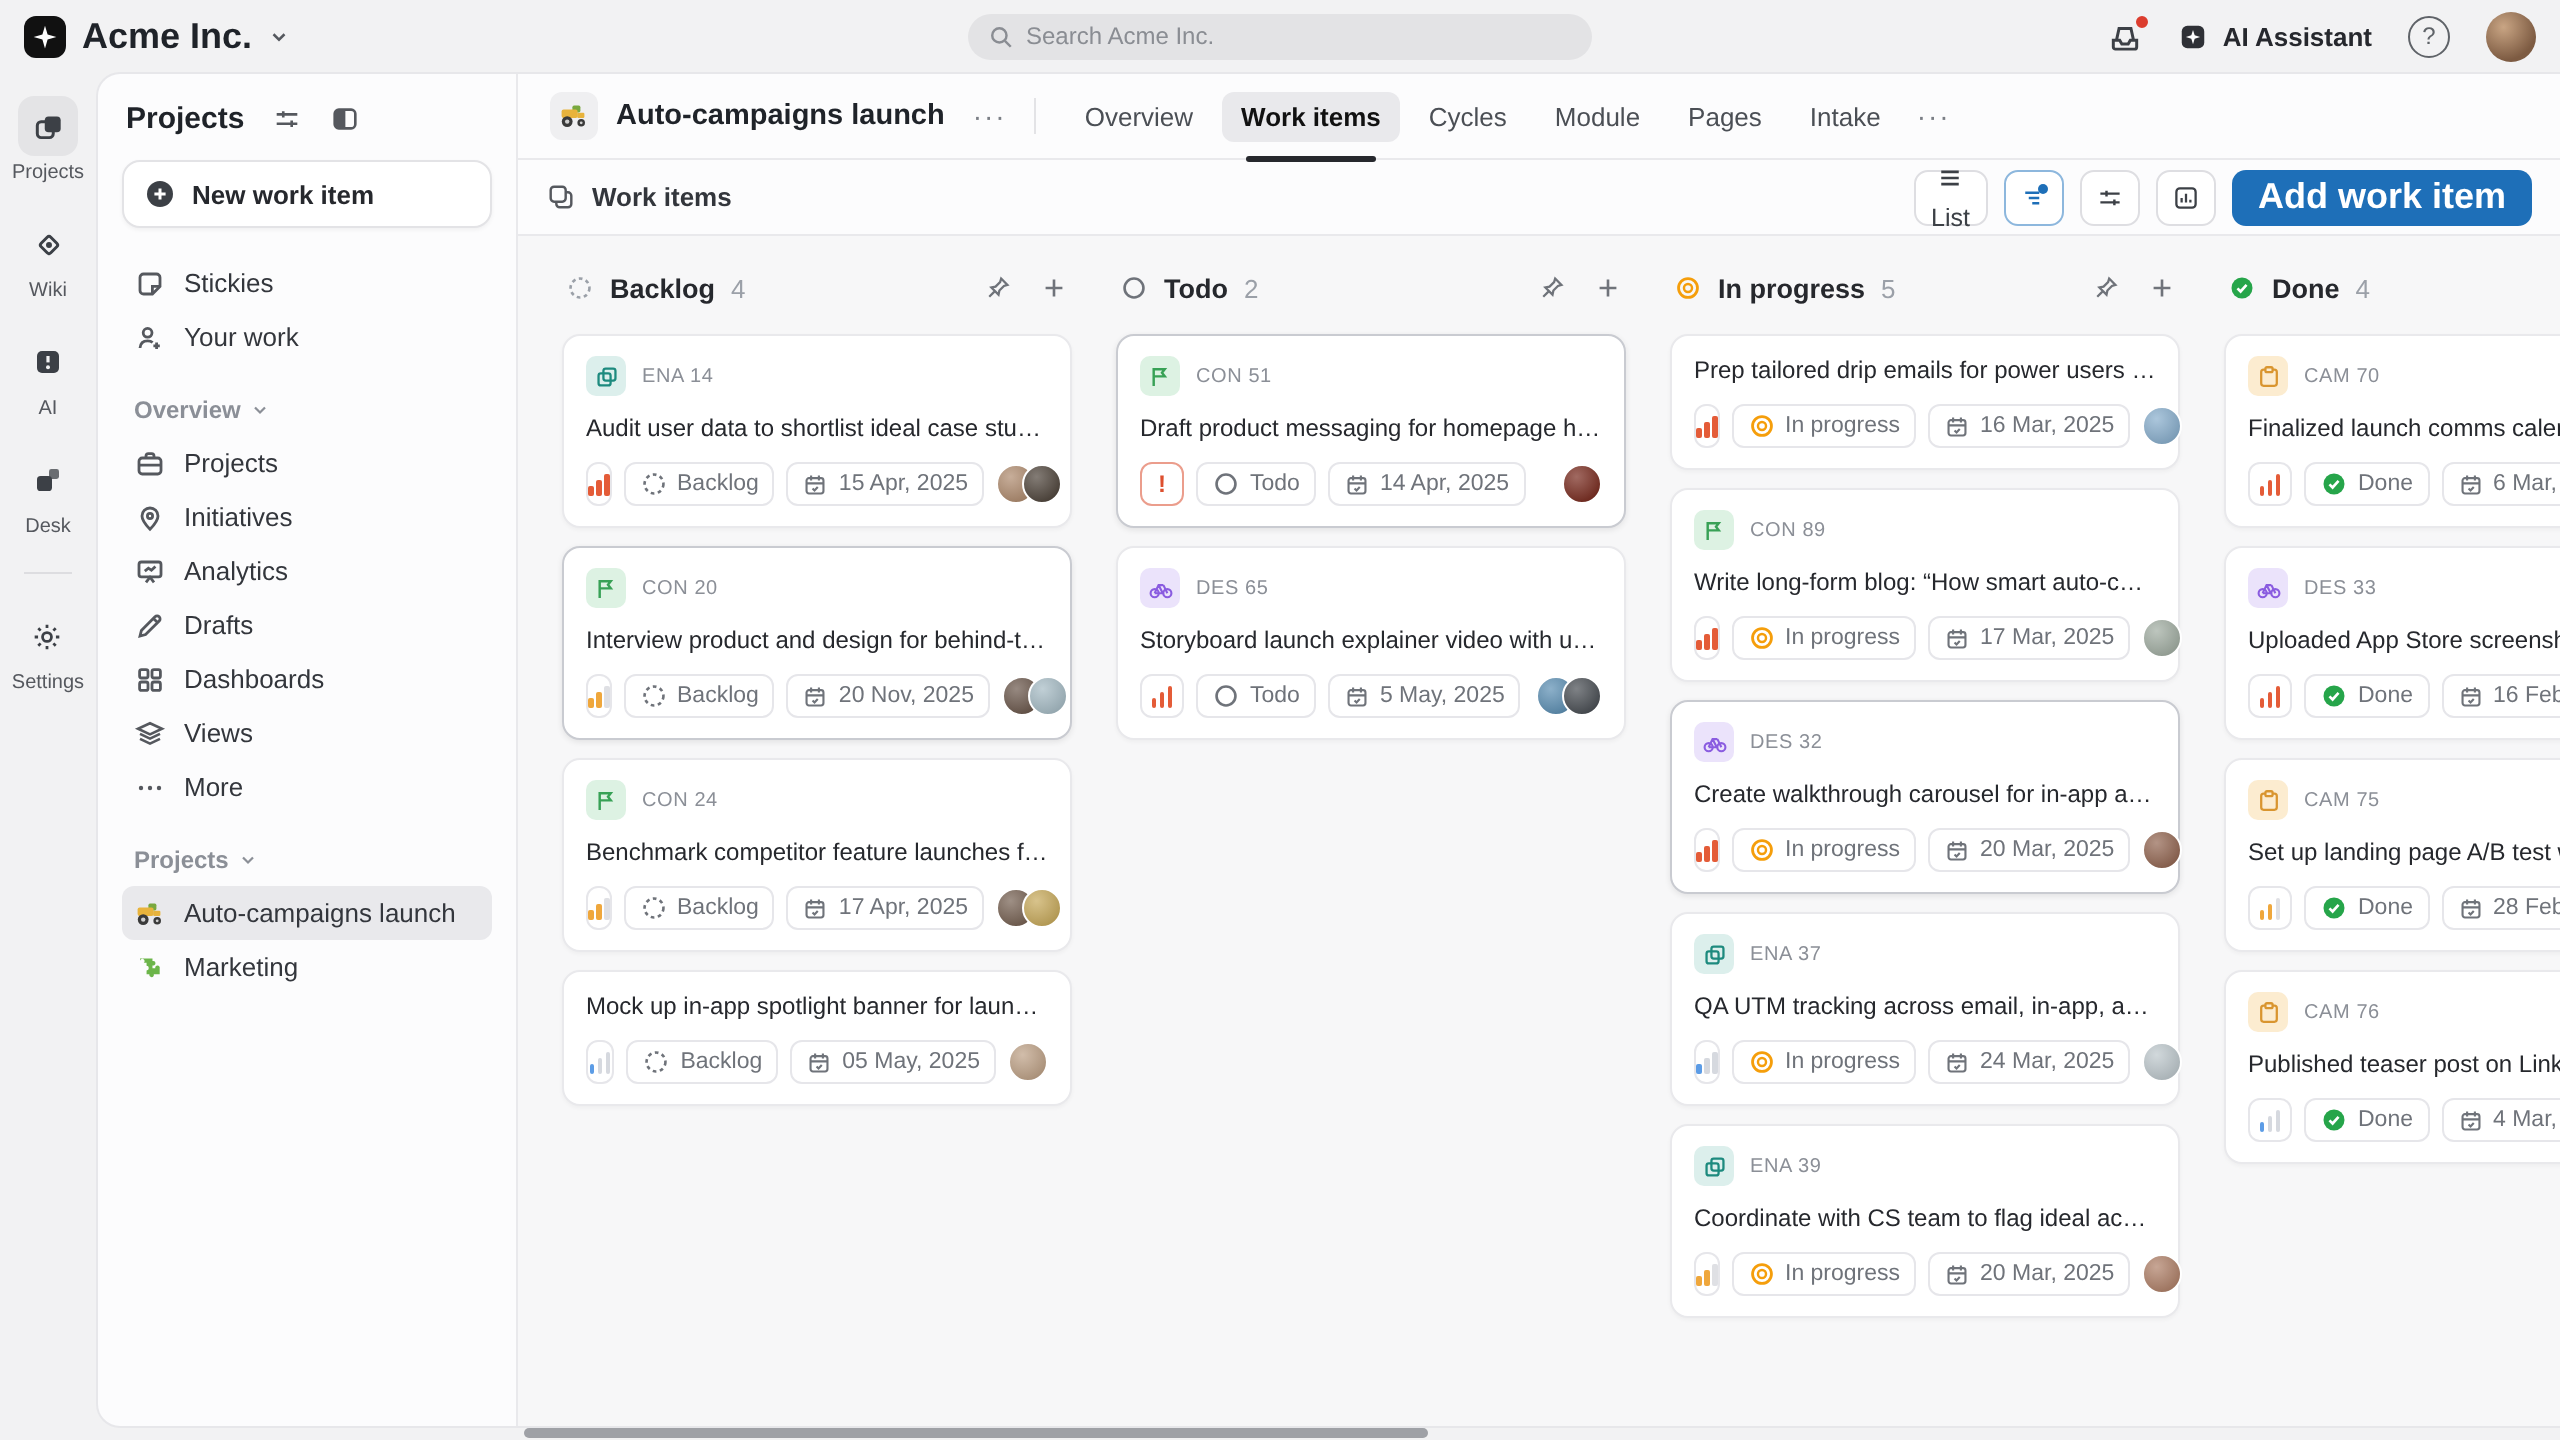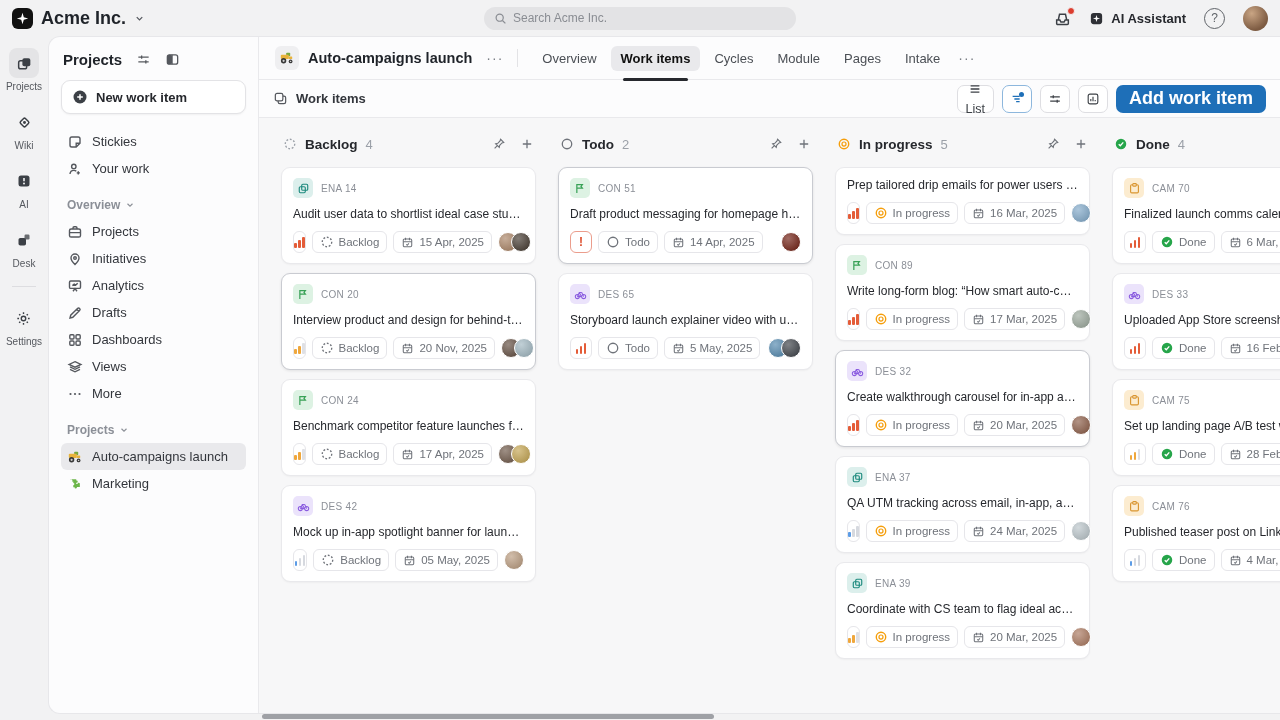--- a/index.html
+++ b/index.html
@@ -596,32 +596,20 @@
                   </span>
                   <span>17 Apr, 2025</span>
                 </span>
                 <span class="avatars">
                   <span class="av" style="background: radial-gradient(circle at 35% 30%, rgba(255, 255, 255, 0.35), rgba(0, 0, 0, 0.15)) rgb(107, 84, 68);"></span>
                   <span class="av" style="background: radial-gradient(circle at 35% 30%, rgba(255, 255, 255, 0.35), rgba(0, 0, 0, 0.15)) rgb(195, 163, 78);"></span>
                 </span>
               </div>
             </div>
             <div class="card">
-              <div class="card-top">
-                <span class="type-badge type-des">
-                  <span class="ic">
-                    <svg width="13" height="13" viewBox="0 0 16 16" fill="none" stroke="currentColor" stroke-width="1.3">
-                      <circle cx="4.1" cy="10.6" r="2.5"></circle>
-                      <circle cx="11.9" cy="10.6" r="2.5"></circle>
-                      <path d="M4.1 10.6L6.5 5.6h3M6.5 5.6l2.6 5H4.1M9.5 5.6l2.4 5"></path>
-                    </svg>
-                  </span>
-                </span>
-                <span class="card-id">DES 42</span>
-              </div>
               <div class="card-title">Mock up in-app spotlight banner for launch we</div>
               <div class="card-foot">
                 <span class="chip prio-chip">
                   <span class="prio-bars">
                     <i style="height: 5px; background: rgb(92, 156, 230);"></i>
                     <i style="height: 8px; background: rgb(214, 217, 223);"></i>
                     <i style="height: 11px; background: rgb(214, 217, 223);"></i>
                   </span>
                 </span>
                 <span class="chip">

